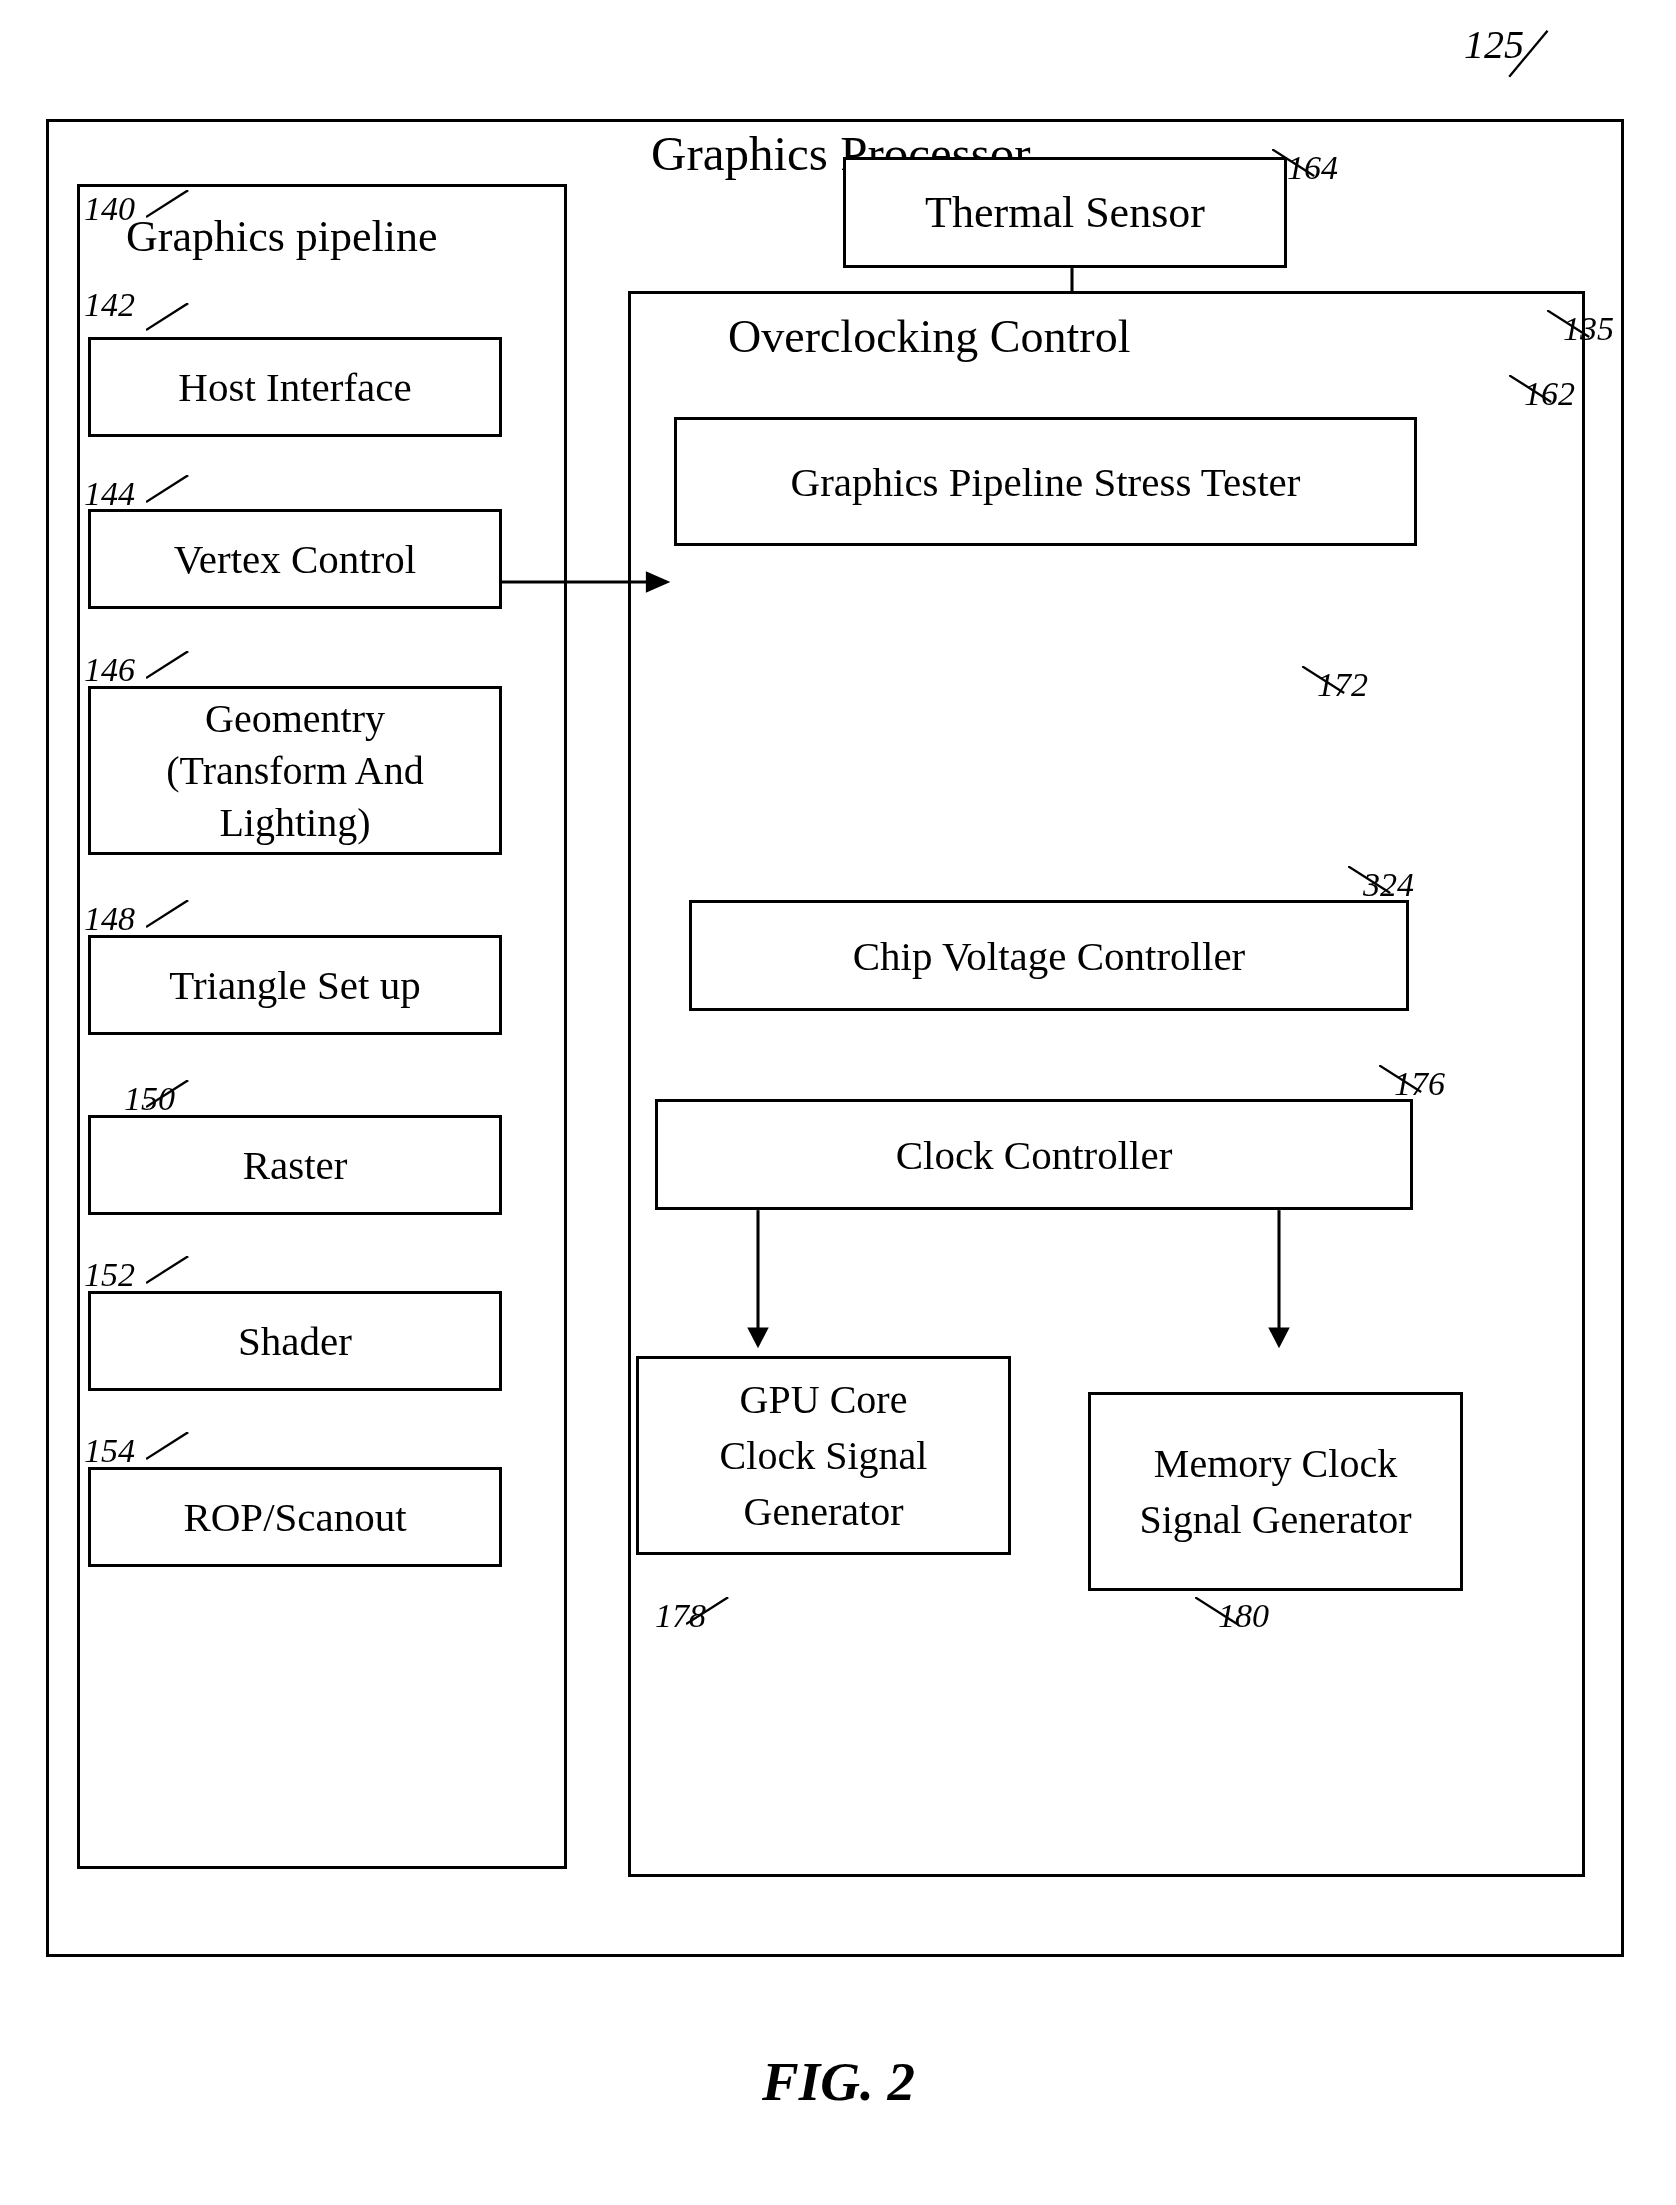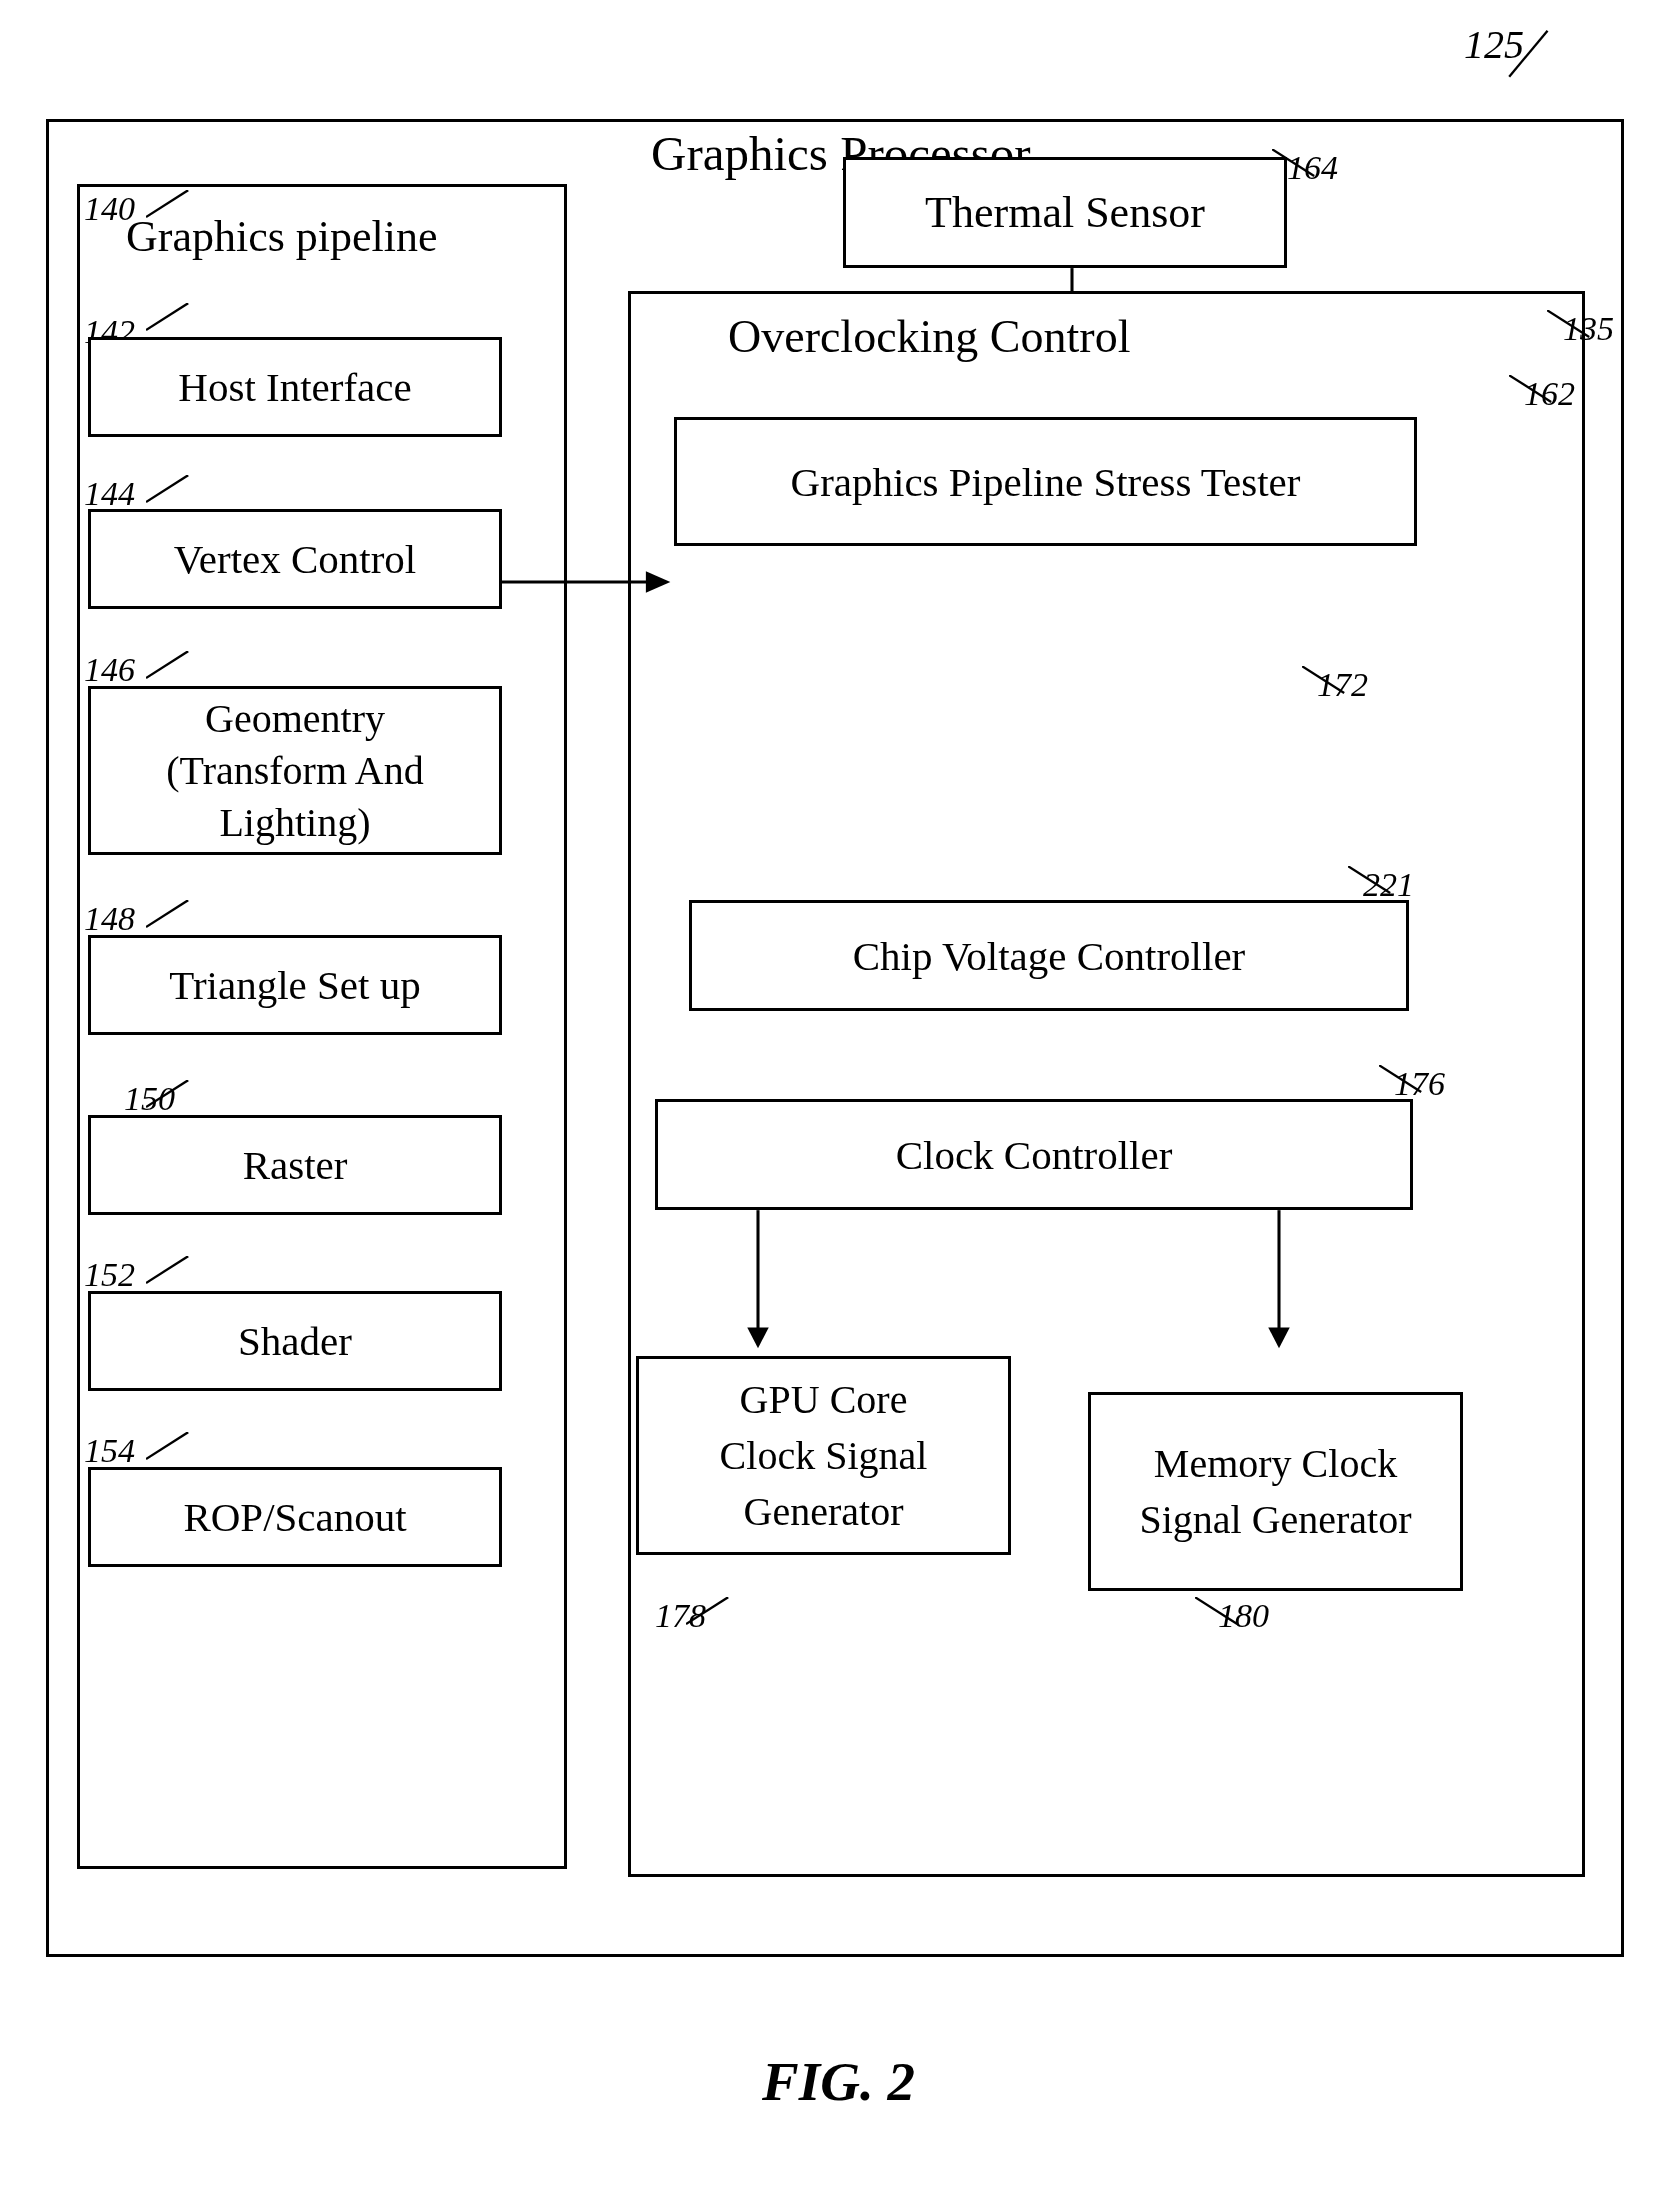--- a/index.html
+++ b/index.html
@@ -155,21 +155,21 @@
   </div>
 
   <svg style="position:absolute; top:190px; left:146px; pointer-events:none;" width="46" height="31" viewBox="0 0 60 40">
     <line x1="0" y1="35" x2="55" y2="0" stroke="#000" stroke-width="3"></line>
   </svg>
 
   <div style="position:absolute; top:211px; left:126px; font-size:44px; font-family:'Times New Roman',serif;">
     <span>Graphics pipeline</span>
   </div>
 
-  <div class="ref-label" style="top:313px; left:84px;">
+  <div class="ref-label" style="top:286px; left:84px;">
     <span>142</span>
   </div>
   <svg style="position:absolute; top:303px; left:146px; pointer-events:none;" width="46" height="31" viewBox="0 0 60 40">
     <line x1="0" y1="35" x2="55" y2="0" stroke="#000" stroke-width="3"></line>
   </svg>
 
   <div class="left-inner-box" style="top:337px;">
     <span>Host Interface</span>
   </div>
 
@@ -286,21 +286,21 @@
 
   <div class="ref-label" style="top:666px; left:1317px;">
     <span>172</span>
   </div>
   <svg style="position:absolute; top:666px; left:1302px; pointer-events:none;" width="46" height="31" viewBox="0 0 60 40">
     <line x1="55" y1="35" x2="0" y2="0" stroke="#000" stroke-width="3"></line>
   </svg>
 
 
   <div class="ref-label" style="top:866px; left:1363px;">
-    <span>221</span>
+    <span>324</span>
   </div>
   <svg style="position:absolute; top:866px; left:1348px; pointer-events:none;" width="46" height="31" viewBox="0 0 60 40">
     <line x1="55" y1="35" x2="0" y2="0" stroke="#000" stroke-width="3"></line>
   </svg>
 
   <div class="right-inner-box" style="top:900px; left:689px; width:720px; height:111px;">
     <span>Chip Voltage Controller</span>
   </div>
 
   <div class="ref-label" style="top:1065px; left:1394px;">

